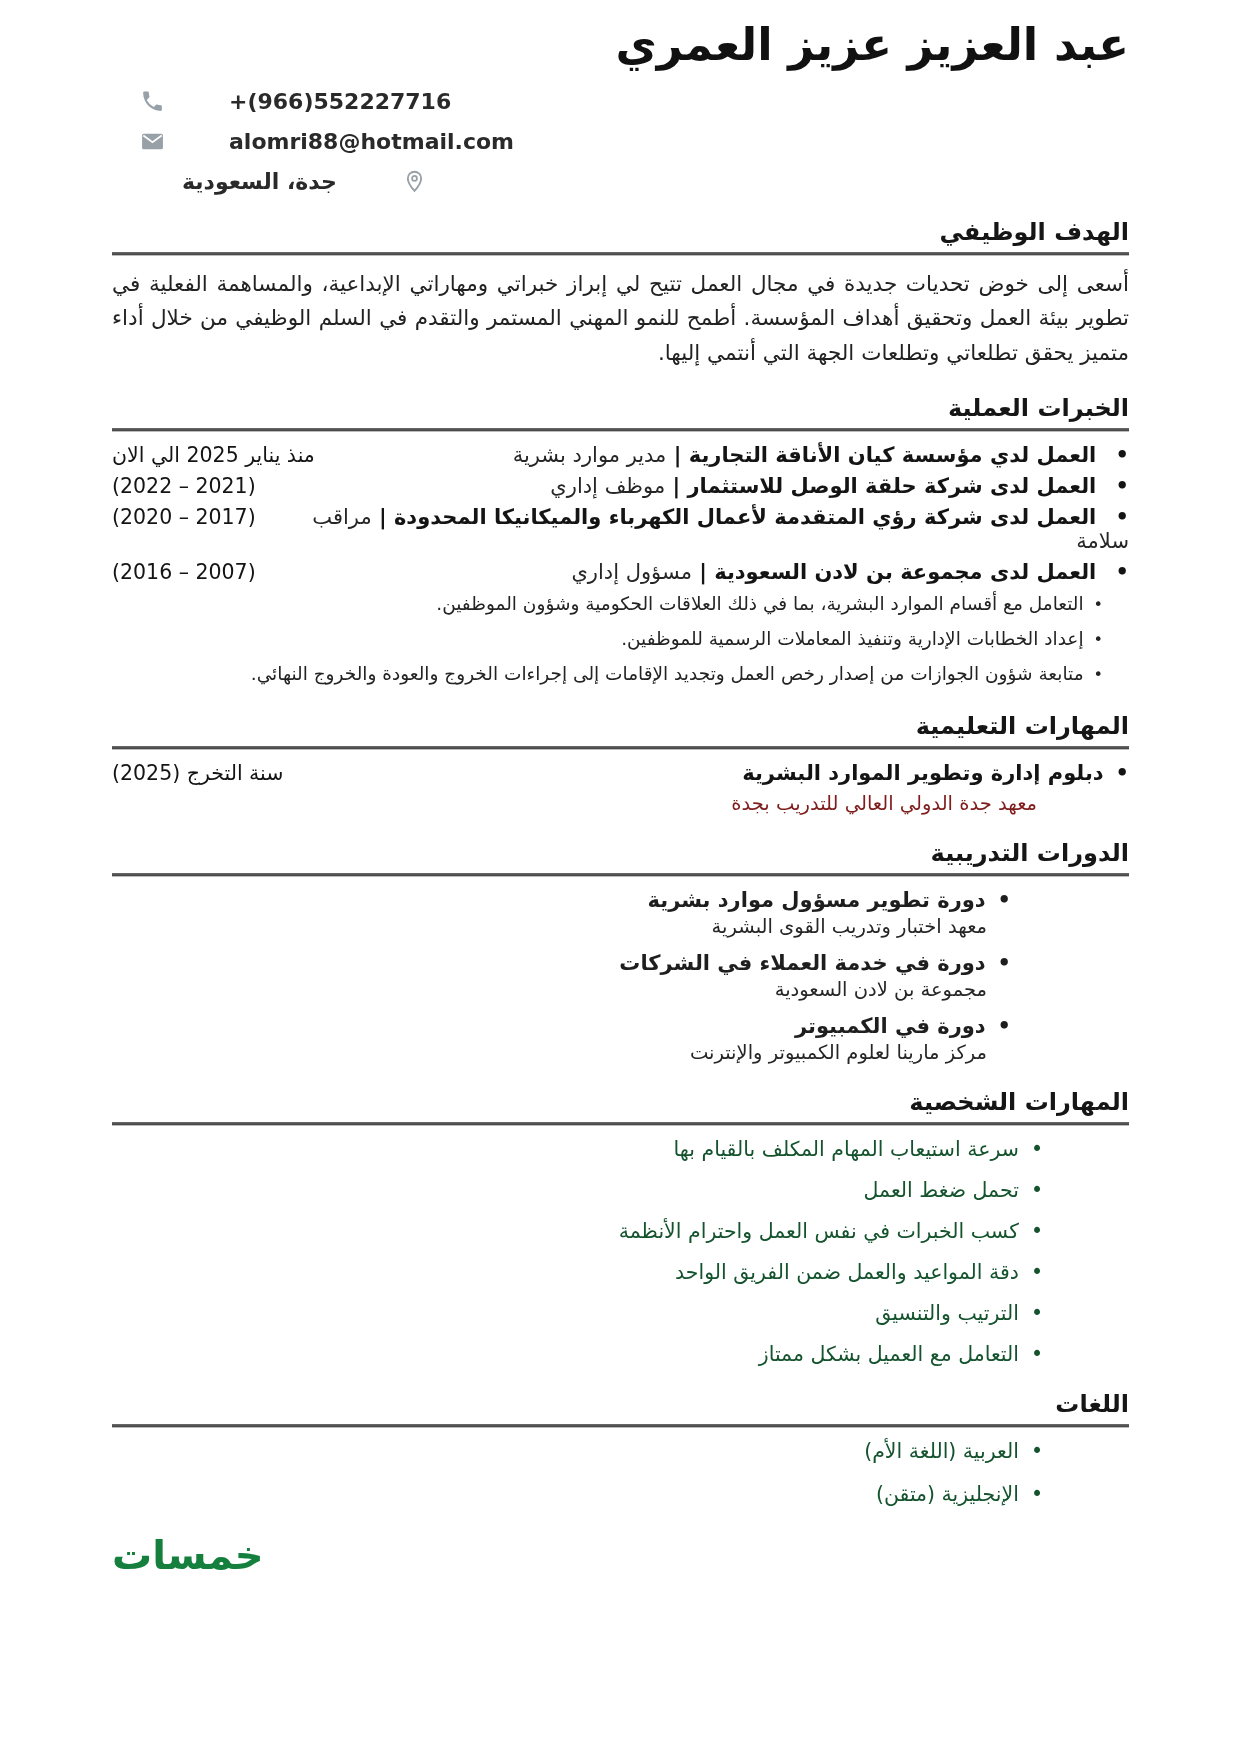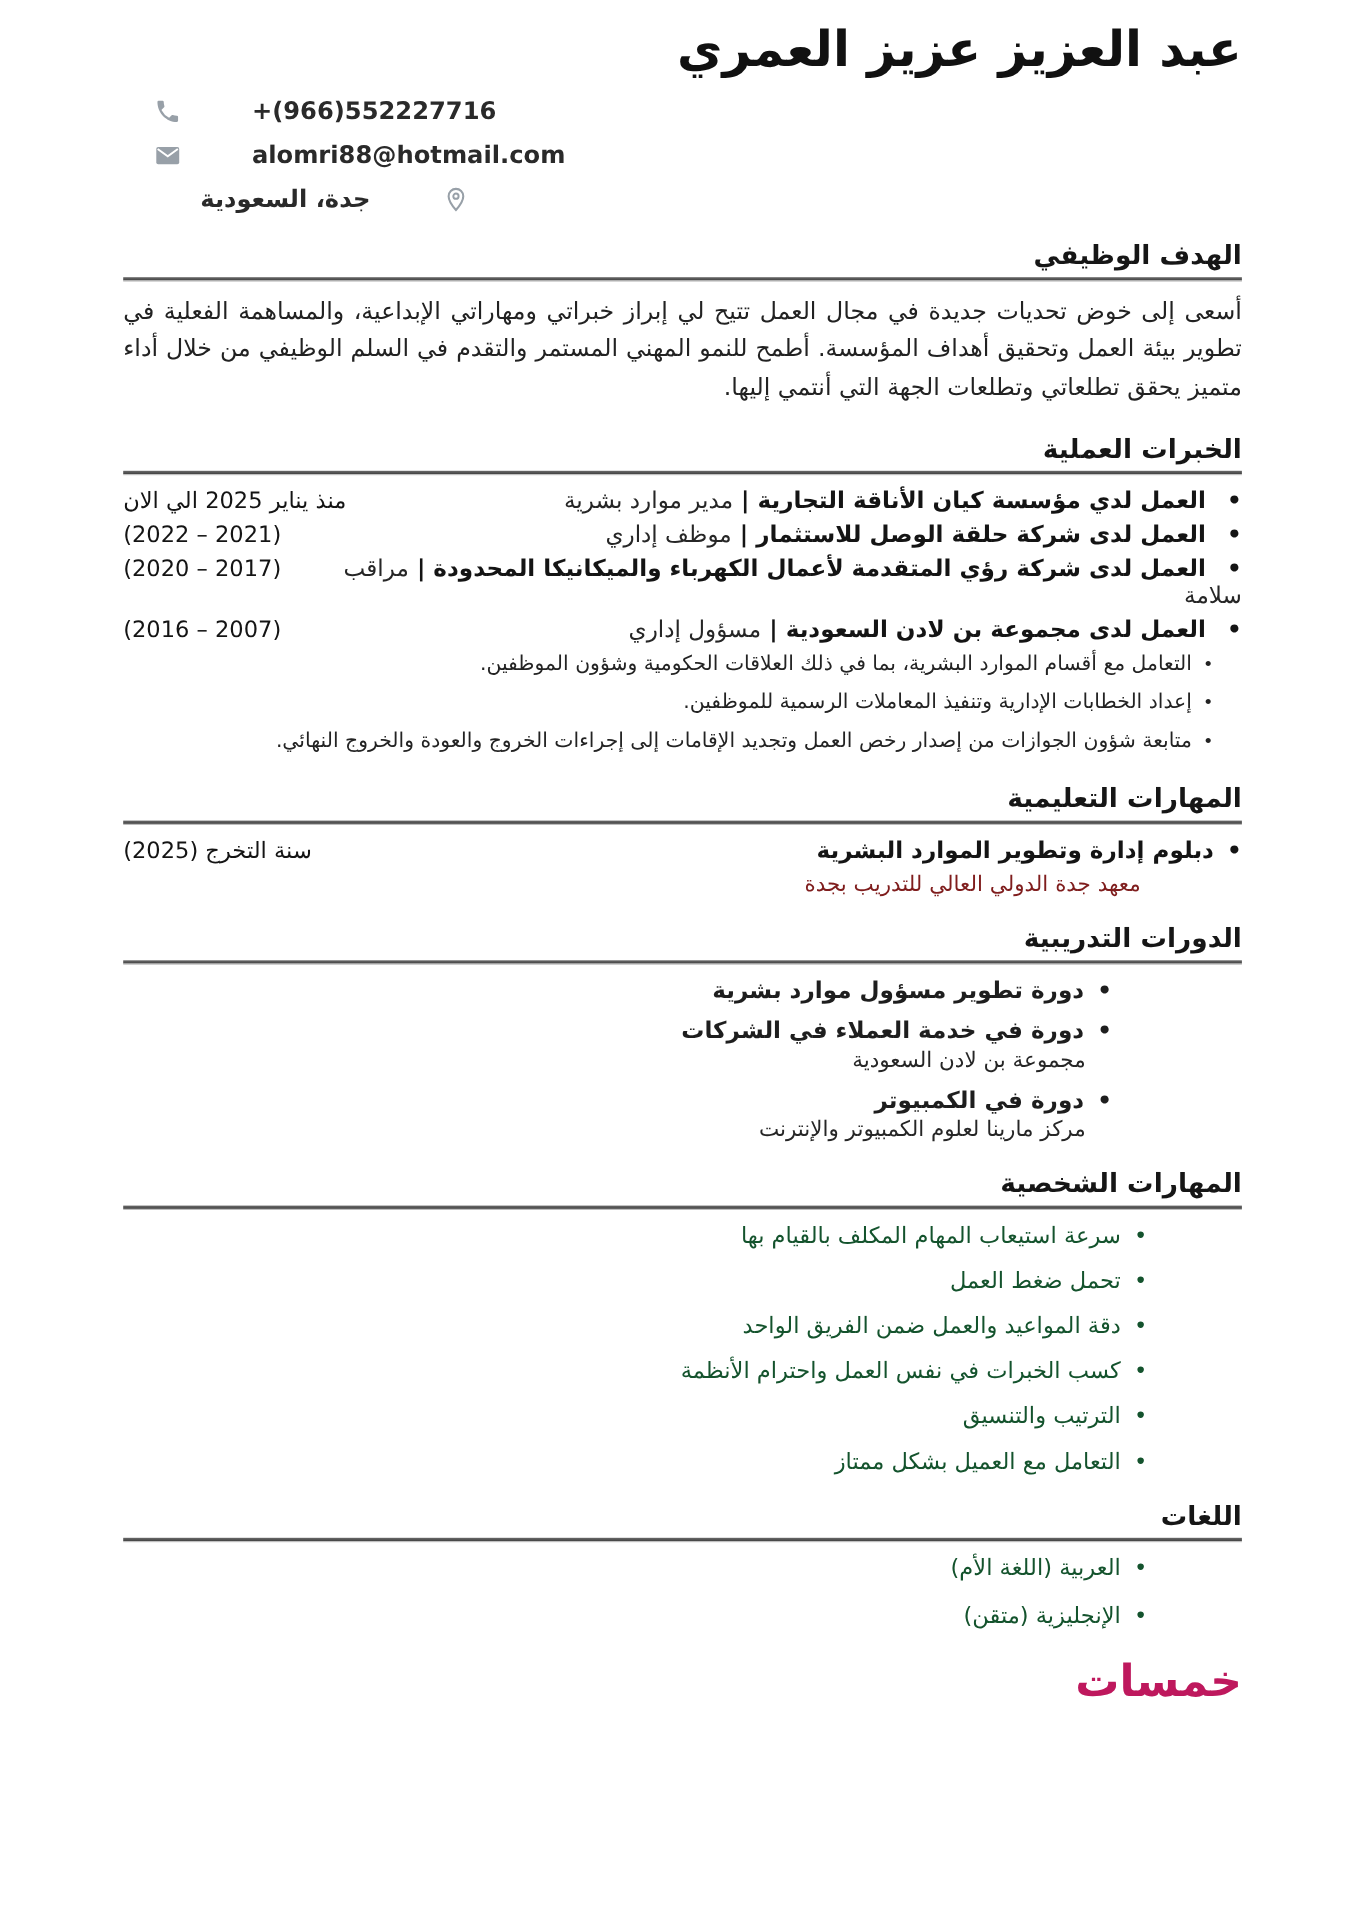--- a/index.html
+++ b/index.html
@@ -90,25 +90,25 @@
   .course-provider { font-size: 19.5px; color: #262626; padding-right: 142px; margin-top: 3px; }
 
   
   .skills-list, .langs-list { padding-right: 86px; }
   .skill, .lang { font-size: 20.5px; color: #14532d; margin-bottom: 17px; }
   .lang { margin-bottom: 19px; }
   .skill::before, .lang::before { content: "\2022"; margin-left: 12px; }
 
   .watermark {
     margin-top: 26px;
-    text-align: right;
+    text-align: left;
     direction: rtl;
     font-size: 40px;
     font-weight: 700;
-    color: #be185d;
+    color: #15803d;
     letter-spacing: 1px;
   }
 </style>
 </head>
 <body>
 
 <div class="page">
 
   <h1 class="name">عبد العزيز عزيز العمري</h1>
 
@@ -206,40 +206,41 @@
       <div class="edu-institute">معهد جدة الدولي العالي للتدريب بجدة</div>
     </div>
   </section>
 
   <section>
     <h2 class="section-title">الدورات التدريبية</h2>
     <div class="rule"></div>
     <div class="courses-list">
       <div class="course">
         <div class="course-name">دورة تطوير مسؤول موارد بشرية</div>
+        <div class="course-provider">معهد اختبار وتدريب القوى البشرية</div>
       </div>
       <div class="course">
         <div class="course-name">دورة في خدمة العملاء في الشركات</div>
         <div class="course-provider">مجموعة بن لادن السعودية</div>
       </div>
       <div class="course">
         <div class="course-name">دورة في الكمبيوتر</div>
         <div class="course-provider">مركز مارينا لعلوم الكمبيوتر والإنترنت</div>
       </div>
     </div>
   </section>
 
   <section>
     <h2 class="section-title">المهارات الشخصية</h2>
     <div class="rule"></div>
     <div class="skills-list">
       <div class="skill">سرعة استيعاب المهام المكلف بالقيام بها</div>
       <div class="skill">تحمل ضغط العمل</div>
+      <div class="skill">كسب الخبرات في نفس العمل واحترام الأنظمة</div>
       <div class="skill">دقة المواعيد والعمل ضمن الفريق الواحد</div>
-      <div class="skill">كسب الخبرات في نفس العمل واحترام الأنظمة</div>
       <div class="skill">الترتيب والتنسيق</div>
       <div class="skill">التعامل مع العميل بشكل ممتاز</div>
     </div>
   </section>
 
   <section>
     <h2 class="section-title">اللغات</h2>
     <div class="rule"></div>
     <div class="langs-list">
       <div class="lang">العربية (اللغة الأم)</div>

